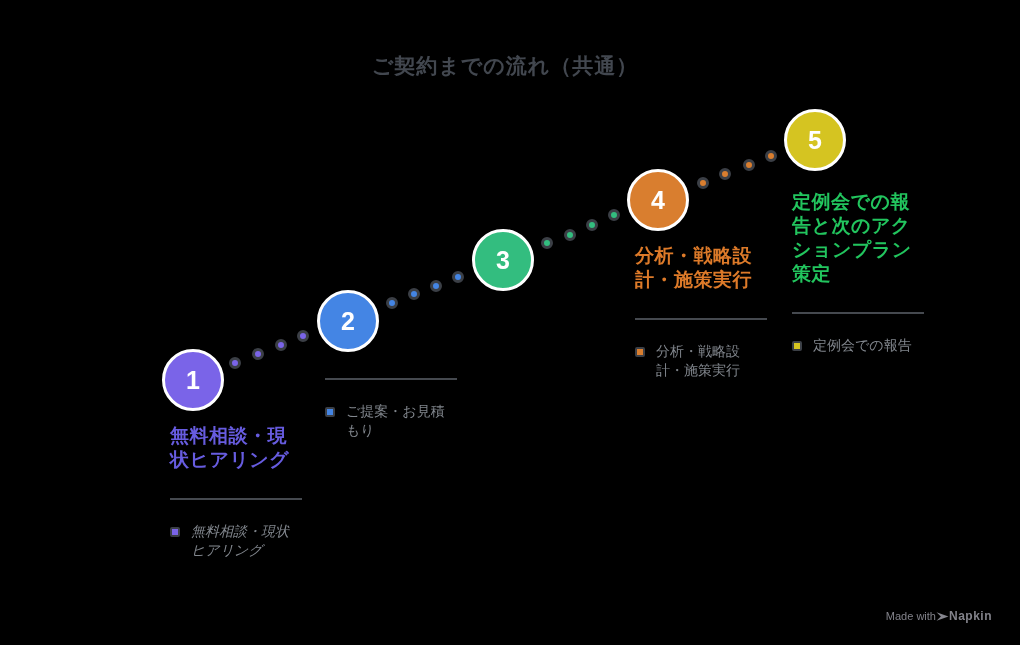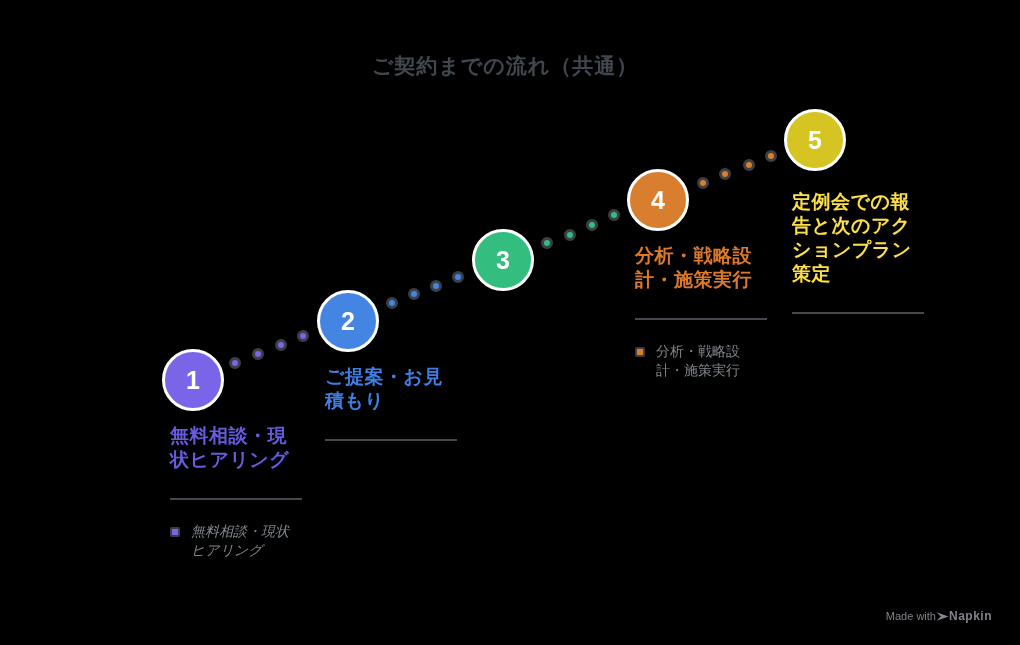--- a/index.html
+++ b/index.html
@@ -126,23 +126,26 @@
 ヒアリング</span>
       </div>
     </div>
   </div>
 
   <div class="step" style="left:317px;top:290px">
     <div class="circle" style="background: rgb(68, 133, 228);">
       <span>2</span>
     </div>
     <div class="textblock">
-      <div class="step-label" style="color: rgb(63, 126, 228);">ご提案・お見
-積もり</div>
       <div class="divider" style="background: rgb(69, 73, 79);"></div>
+      <div class="bullet">
+        <span class="marker" style="background: rgb(68, 133, 228);"></span>
+        <span class="bullet-text" style="color: rgb(130, 135, 142);">ご提案・お見積
+もり</span>
+      </div>
     </div>
   </div>
 
   <div class="step" style="left:472px;top:229px">
     <div class="circle" style="background: rgb(51, 189, 127);">
       <span>3</span>
     </div>
   </div>
 
   <div class="step" style="left:627px;top:169px">
@@ -159,25 +162,29 @@
 計・施策実行</span>
       </div>
     </div>
   </div>
 
   <div class="step" style="left:784px;top:109px">
     <div class="circle" style="background: rgb(213, 196, 33);">
       <span>5</span>
     </div>
     <div class="textblock">
-      <div class="step-label" style="color: #fde047; margin-top: 19px;">定例会での報
+      <div class="step-label" style="color: #22c55e; margin-top: 19px;">定例会での報
 告と次のアク
 ションプラン
 策定</div>
       <div class="divider" style="background: rgb(69, 73, 79);"></div>
+      <div class="bullet">
+        <span class="marker" style="background: rgb(213, 196, 33);"></span>
+        <span class="bullet-text" style="color: rgb(130, 135, 142);">定例会での報告</span>
+      </div>
     </div>
   </div>
 
   <div class="watermark">
     <span>Made with</span>
     <span class="napkin-icon">
       <svg width="13" height="13" viewBox="0 0 24 24">
         <path d="M1 4 L23 12 L1 20 L9 12 Z" fill="#85858D"></path>
       </svg>
     </span>

